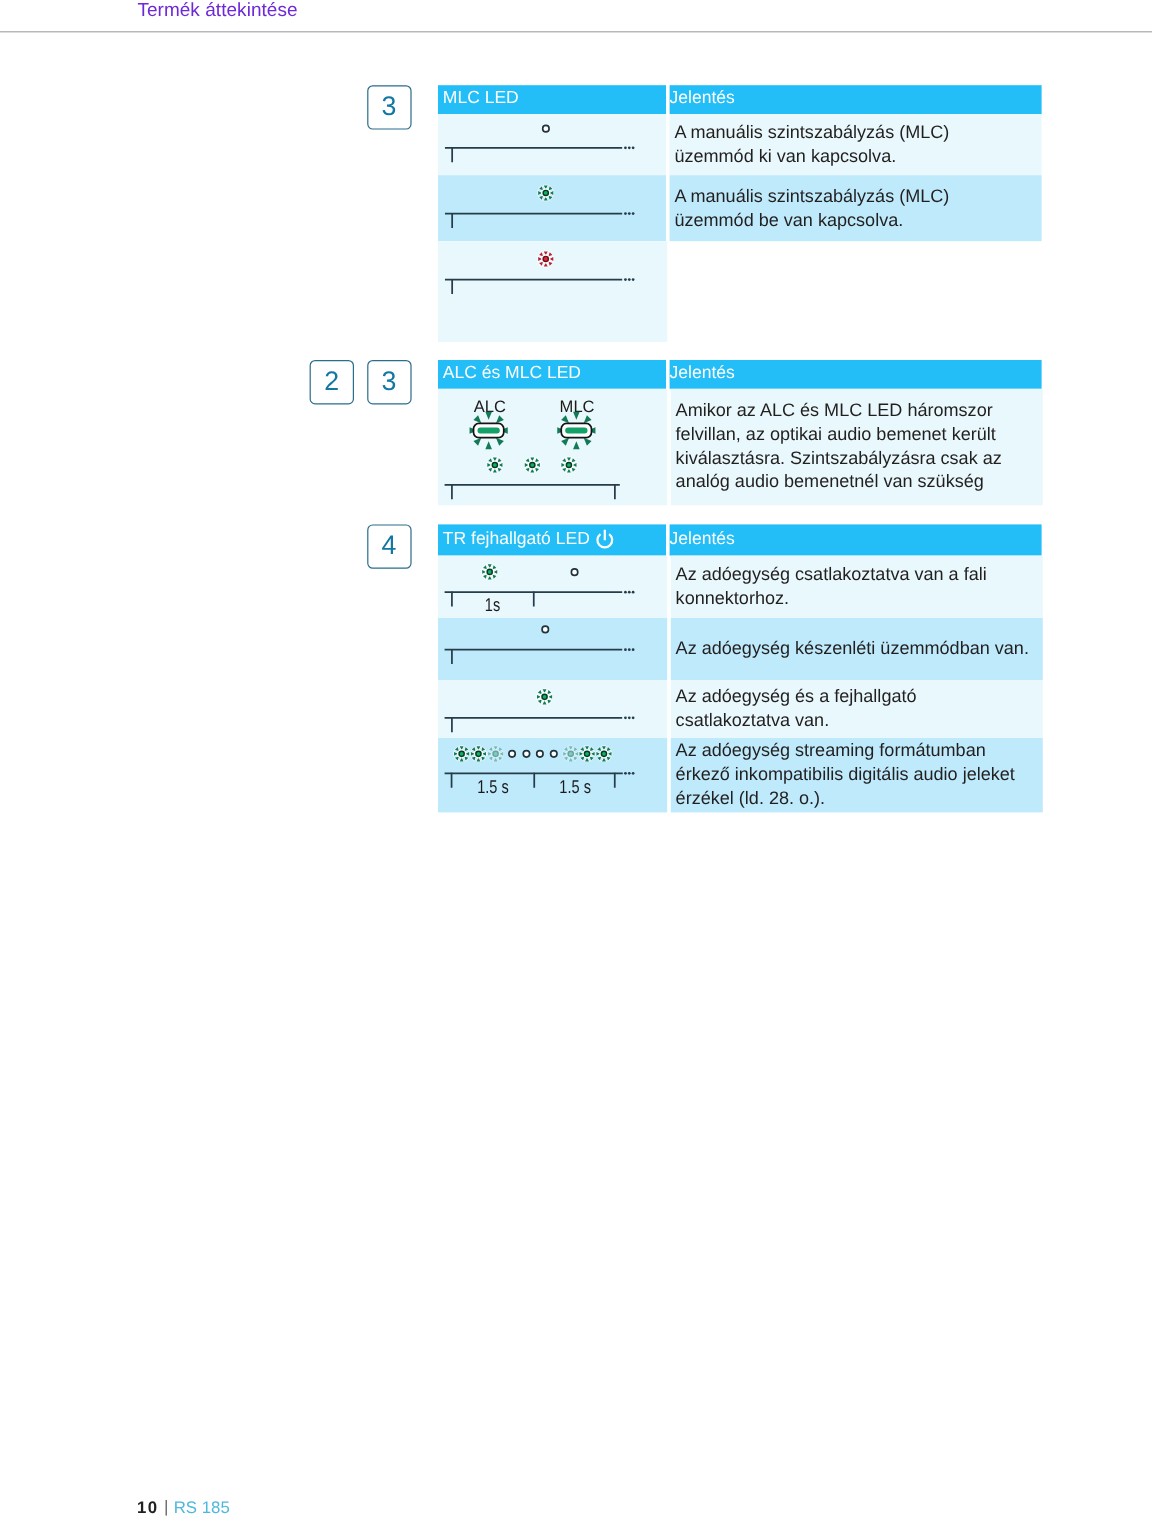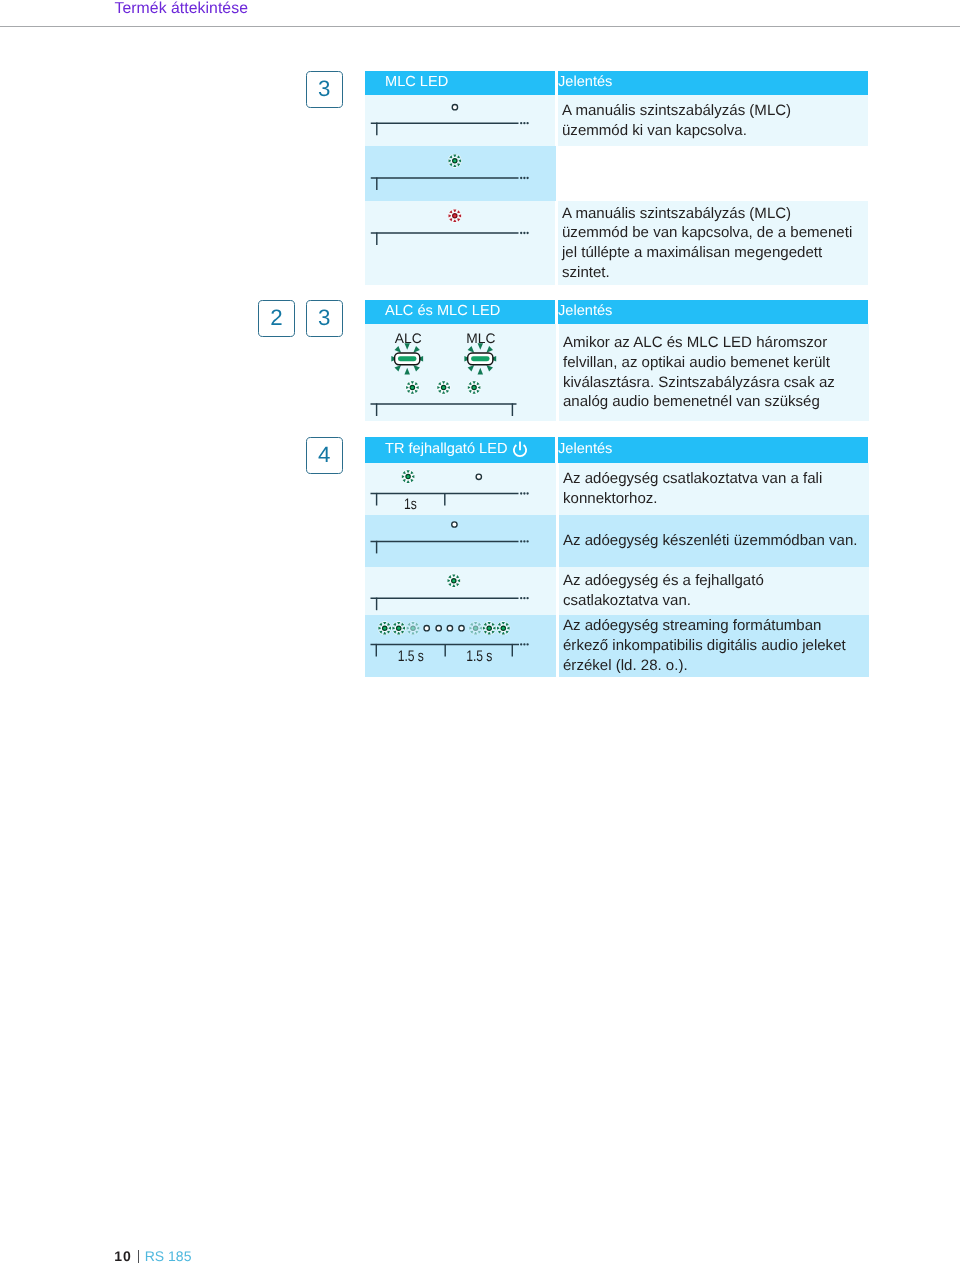--- a/index.html
+++ b/index.html
@@ -16,21 +16,21 @@
   
   .badge{position:absolute;width:37.2px;height:37.2px;border:1.75px solid #2a6d8c;border-radius:4.6px;
          box-sizing:border-box;color:#1377a3;font-size:22.3px;display:flex;align-items:center;
          justify-content:center;background:#fff;}
   .badge span{position:relative;top:-0.8px;}
 
   
   .tbl{position:absolute;left:365px;width:503px;}
   .tbl .row .c2, .tbl .thead .c2{width:310px;flex:none;}
   .tbl .thead{display:flex;height:24px;color:#ffffff;font-size:14.6px;align-items:stretch;}
-  .tbl .thead .c1{width:191px;padding-left:20px;box-sizing:border-box;background:#23bef7;display:flex;align-items:center;}
+  .tbl .thead .c1{width:191px;padding-left:4px;box-sizing:border-box;background:#23bef7;display:flex;align-items:center;}
   .tbl .thead .c1,.tbl .thead .c2{padding-bottom:2px;}
   .tbl .thead .c2{padding-left:0;box-sizing:border-box;margin-left:3px;background:#23bef7;display:flex;align-items:center;}
   .tbl .row{display:flex;}
   .tbl .row .c1{width:191px;box-sizing:border-box;position:relative;}
   .tbl .fig{display:block;}
   .tbl .row .c2{box-sizing:border-box;padding:0 9px 0 4px;font-size:15.05px;color:#221f1f;line-height:19.7px;display:flex;flex-direction:column;justify-content:center;}
   .tbl .row.lt .c1,.tbl .row.lt .c2{background:#e9f8fd;}
   .tbl .row.dk .c1,.tbl .row.dk .c2{background:#bfeafc;}
   .tbl .row .c2{margin-left:3px;}
   .pwr{display:inline-block;margin-left:4.5px;position:relative;top:0px;flex:none;}
@@ -130,37 +130,37 @@
             <line x1="5.8" y1="32" x2="153.5" y2="32"></line>
             <line x1="11.8" y1="31.4" x2="11.8" y2="44"></line>
           </g>
           <g fill="#253d49">
             <circle cx="156.2" cy="32" r="1.15"></circle>
               <circle cx="159.4" cy="32" r="1.15"></circle>
               <circle cx="162.6" cy="32" r="1.15"></circle>
           </g>
         </svg>
       </div>
+      <div class="c2">A manuális szintszabályzás (MLC) üzemmód be van kapcsolva.</div>
     </div>
     <div class="row lt" style="height:84px">
       <div class="c1">
         <svg class="fig" width="190" height="83" viewBox="0 0 190 83">
           <use href="#ledOn" class="led-red" transform="translate(89.8,14.8)"></use>
           <g stroke="#253d49" stroke-width="1.45">
             <line x1="5.8" y1="32" x2="153.5" y2="32"></line>
             <line x1="11.8" y1="31.4" x2="11.8" y2="44"></line>
           </g>
           <g fill="#253d49">
             <circle cx="156.2" cy="32" r="1.15"></circle>
               <circle cx="159.4" cy="32" r="1.15"></circle>
               <circle cx="162.6" cy="32" r="1.15"></circle>
           </g>
         </svg>
       </div>
-      <div class="c2">A manuális szintszabályzás (MLC) üzemmód be van kapcsolva, de a bemeneti jel túllépte a maximálisan megengedett szintet.</div>
     </div>
   </div>
 
   <div class="badge" style="left:257.8px;top:300.2px">
     <span>2</span>
   </div>
   <div class="badge" style="left:305.5px;top:300.2px">
     <span>3</span>
   </div>
   <div class="tbl" style="top:300px">

